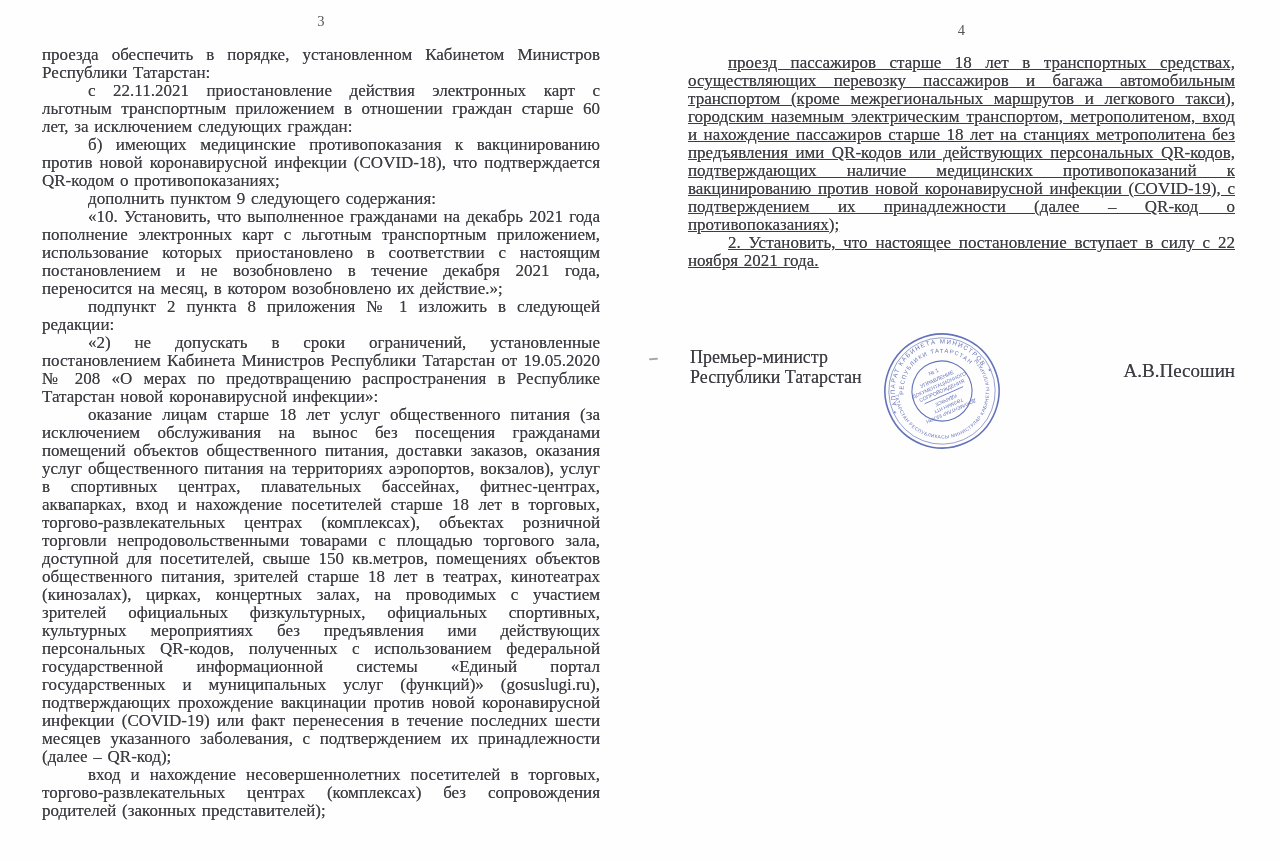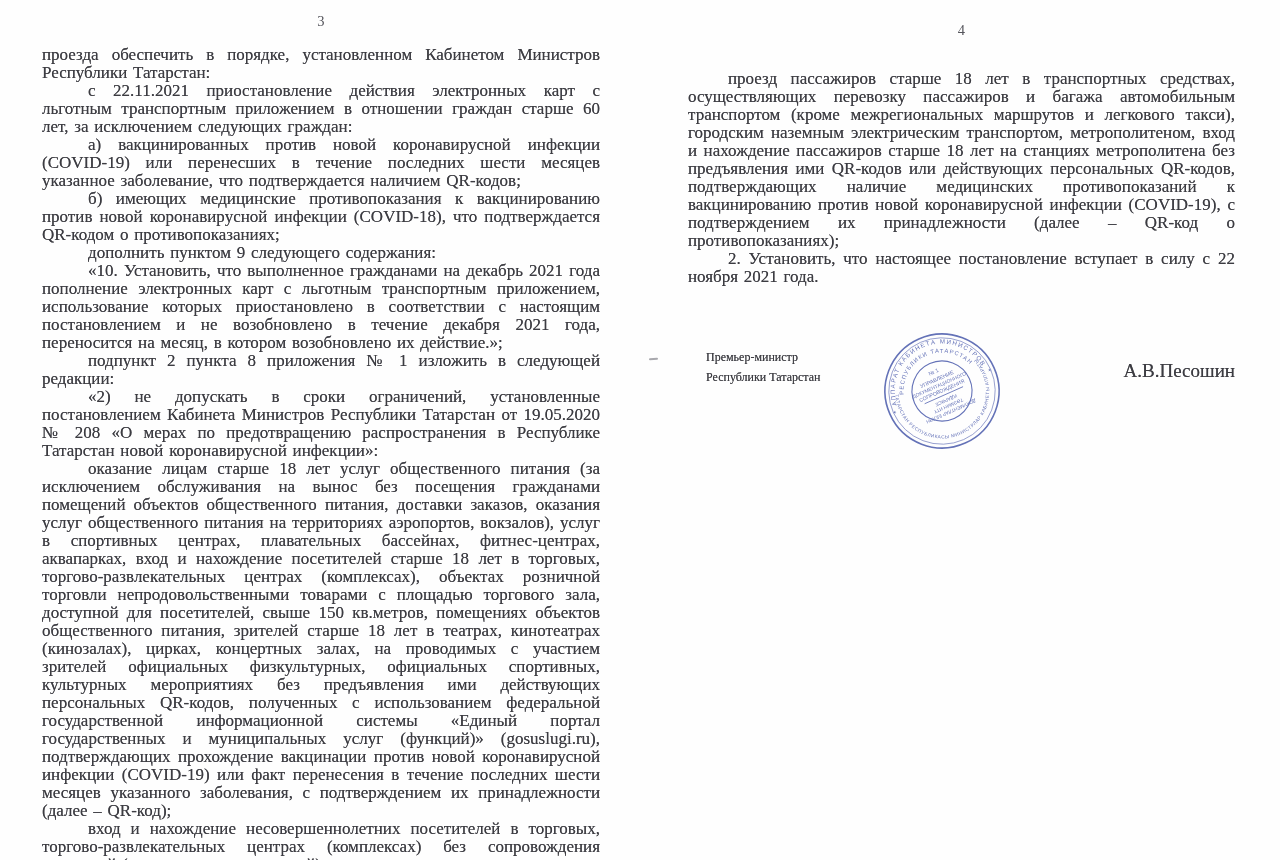--- a/index.html
+++ b/index.html
@@ -20,25 +20,25 @@
     line-height:18px;
     text-align:justify;
     text-indent:46px;
     word-spacing:1.5px;
     text-shadow:0 0 .35px rgba(60,60,66,.75);
   }
   .paras p.noindent{text-indent:0;}
   #page-3{left:42px;top:13px;width:558px;}
   #page-3 .paras{margin-top:16px;}
   #page-4{left:688px;top:22px;width:547px;}
-  #page-4 .paras{margin-top:31px;}
+  #page-4 .paras{margin-top:15px;text-decoration:underline;}
   #page-4 .paras p{text-indent:40px;}
   .sig-title{
-    position:absolute;left:18px;top:326px;
-    font-size:12px;line-height:19.5px;
+    position:absolute;left:2px;top:326px;
+    font-size:18px;line-height:19.5px;
     text-shadow:0 0 .35px rgba(60,60,66,.75);
   }
   .sig-name{
     position:absolute;right:0;top:338px;
     font-size:19px;
     text-shadow:0 0 .35px rgba(60,60,66,.75);
   }
   .stamp{
     position:absolute;left:179px;top:294px;width:150px;height:150px;
     filter:blur(.4px);
@@ -56,21 +56,20 @@
 </head>
 <body>
 
 <div>
 
   <div class="page" id="page-3">
     <div class="pagenum">3</div>
     <div class="paras">
       <p class="noindent">проезда обеспечить в порядке, установленном Кабинетом Министров Республики Татарстан:</p>
       <p>с 22.11.2021 приостановление действия электронных карт с льготным транспортным приложением в отношении граждан старше 60 лет, за исключением следующих граждан:</p>
-      <p>а) вакцинированных против новой коронавирусной инфекции (COVID-19) или перенесших в течение последних шести месяцев указанное заболевание, что подтверждается наличием QR-кодов;</p>
       <p>б) имеющих медицинские противопоказания к вакцинированию против новой коронавирусной инфекции (COVID-18), что подтверждается QR-кодом о противопоказаниях;</p>
       <p>дополнить пунктом 9 следующего содержания:</p>
       <p>«10. Установить, что выполненное гражданами на декабрь 2021 года пополнение электронных карт с льготным транспортным приложением, использование которых приостановлено в соответствии с настоящим постановлением и не возобновлено в течение декабря 2021 года, переносится на месяц, в котором возобновлено их действие.»;</p>
       <p>подпункт 2 пункта 8 приложения № 1 изложить в следующей редакции:</p>
       <p>«2) не допускать в сроки ограничений, установленные постановлением Кабинета Министров Республики Татарстан от 19.05.2020 № 208 «О мерах по предотвращению распространения в Республике Татарстан новой коронавирусной инфекции»:</p>
       <p>оказание лицам старше 18 лет услуг общественного питания (за исключением обслуживания на вынос без посещения гражданами помещений объектов общественного питания, доставки заказов, оказания услуг общественного питания на территориях аэропортов, вокзалов), услуг в спортивных центрах, плавательных бассейнах, фитнес-центрах, аквапарках, вход и нахождение посетителей старше 18 лет в торговых, торгово-развлекательных центрах (комплексах), объектах розничной торговли непродовольственными товарами с площадью торгового зала, доступной для посетителей, свыше 150 кв.метров, помещениях объектов общественного питания, зрителей старше 18 лет в театрах, кинотеатрах (кинозалах), цирках, концертных залах, на проводимых с участием зрителей официальных физкультурных, официальных спортивных, культурных мероприятиях без предъявления ими действующих персональных QR-кодов, полученных с использованием федеральной государственной информационной системы «Единый портал государственных и муниципальных услуг (функций)» (gosuslugi.ru), подтверждающих прохождение вакцинации против новой коронавирусной инфекции (COVID-19) или факт перенесения в течение последних шести месяцев указанного заболевания, с подтверждением их принадлежности (далее – QR-код);</p>
       <p>вход и нахождение несовершеннолетних посетителей в торговых, торгово-развлекательных центрах (комплексах) без сопровождения родителей (законных представителей);</p>
     </div>
   </div>
 

